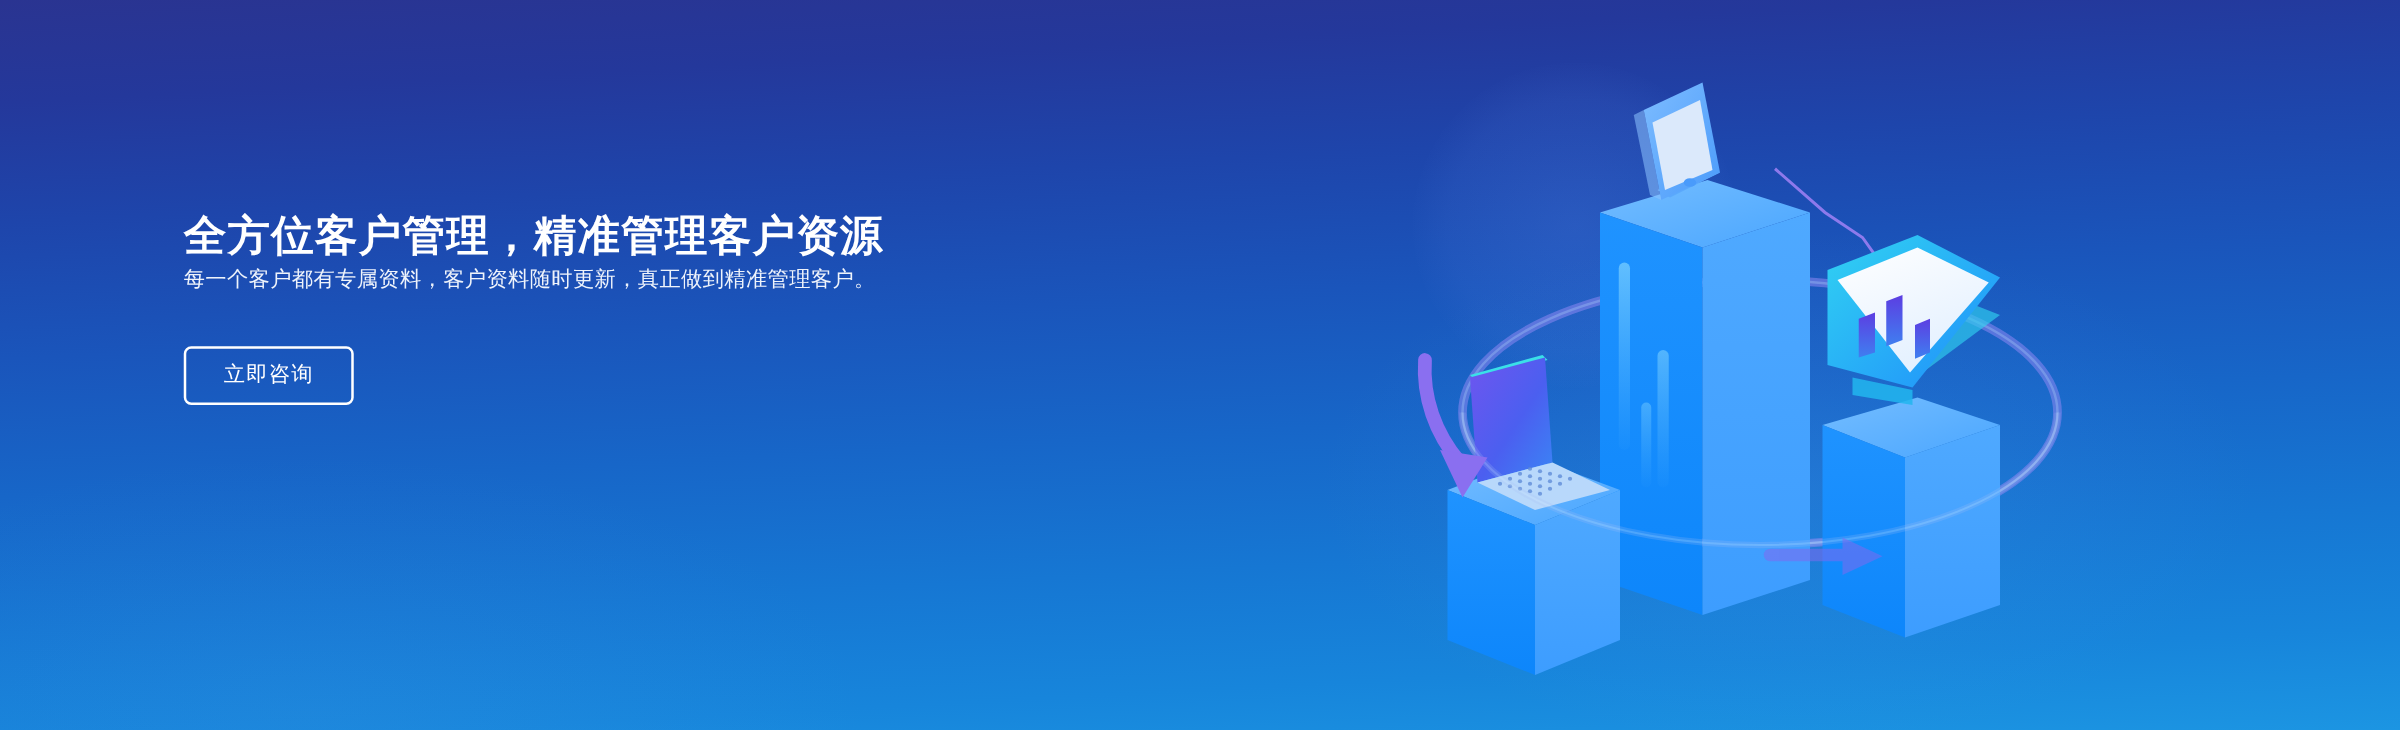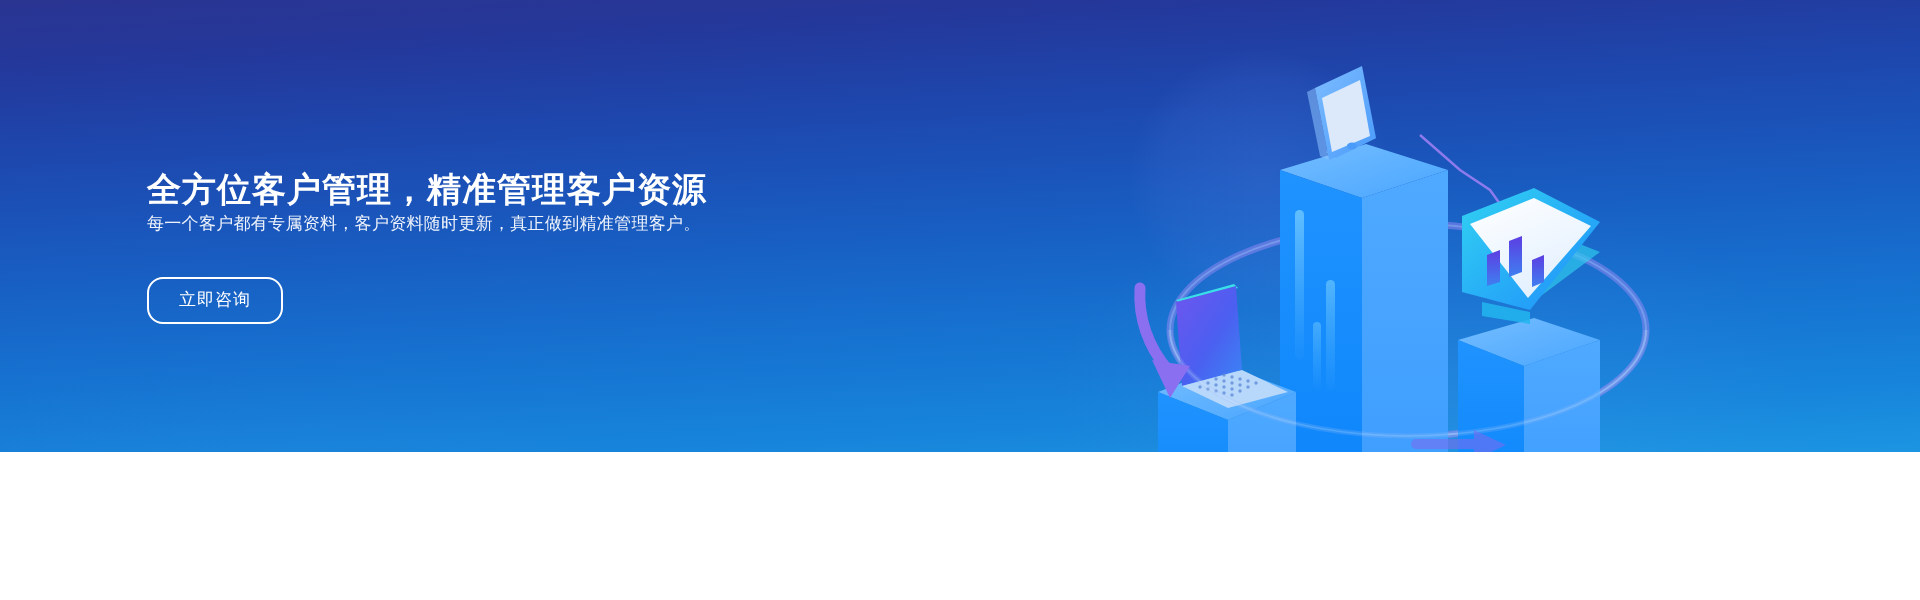--- a/index.html
+++ b/index.html
@@ -4,21 +4,21 @@
 <title>Banner</title>
 <style>
   * { margin:0; padding:0; box-sizing:border-box; }
   html, body {
     width:1920px; height:600px;
     overflow:hidden;
     font-family:"Liberation Sans","DejaVu Sans",sans-serif;
   }
   #banner {
     position:relative;
-    width:1920px; height:452px;
+    width:1920px; height:584px;
     background:linear-gradient(177deg,
        #2a3491 0%,
        #24389b 12%,
        #1e45ab 26%,
        #1a55bb 42%,
        #1766c8 58%,
        #1677d3 74%,
        #1785db 88%,
        #1c95e2 100%);
     overflow:hidden;
@@ -60,21 +60,21 @@
     color:#eef3fb;
     line-height:1.55;
     width:585px;
     letter-spacing:0.3px;
   }
   #cta {
     display:inline-block;
     margin-top:40px;
     padding:12px 30px;
     border:2px solid #ffffff;
-    border-radius:16px;
+    border-radius:6px;
     background:transparent;
     color:#ffffff;
     font-size:17px;
     letter-spacing:1px;
     cursor:pointer;
     line-height:1.1;
   }
 
   
   #art {

